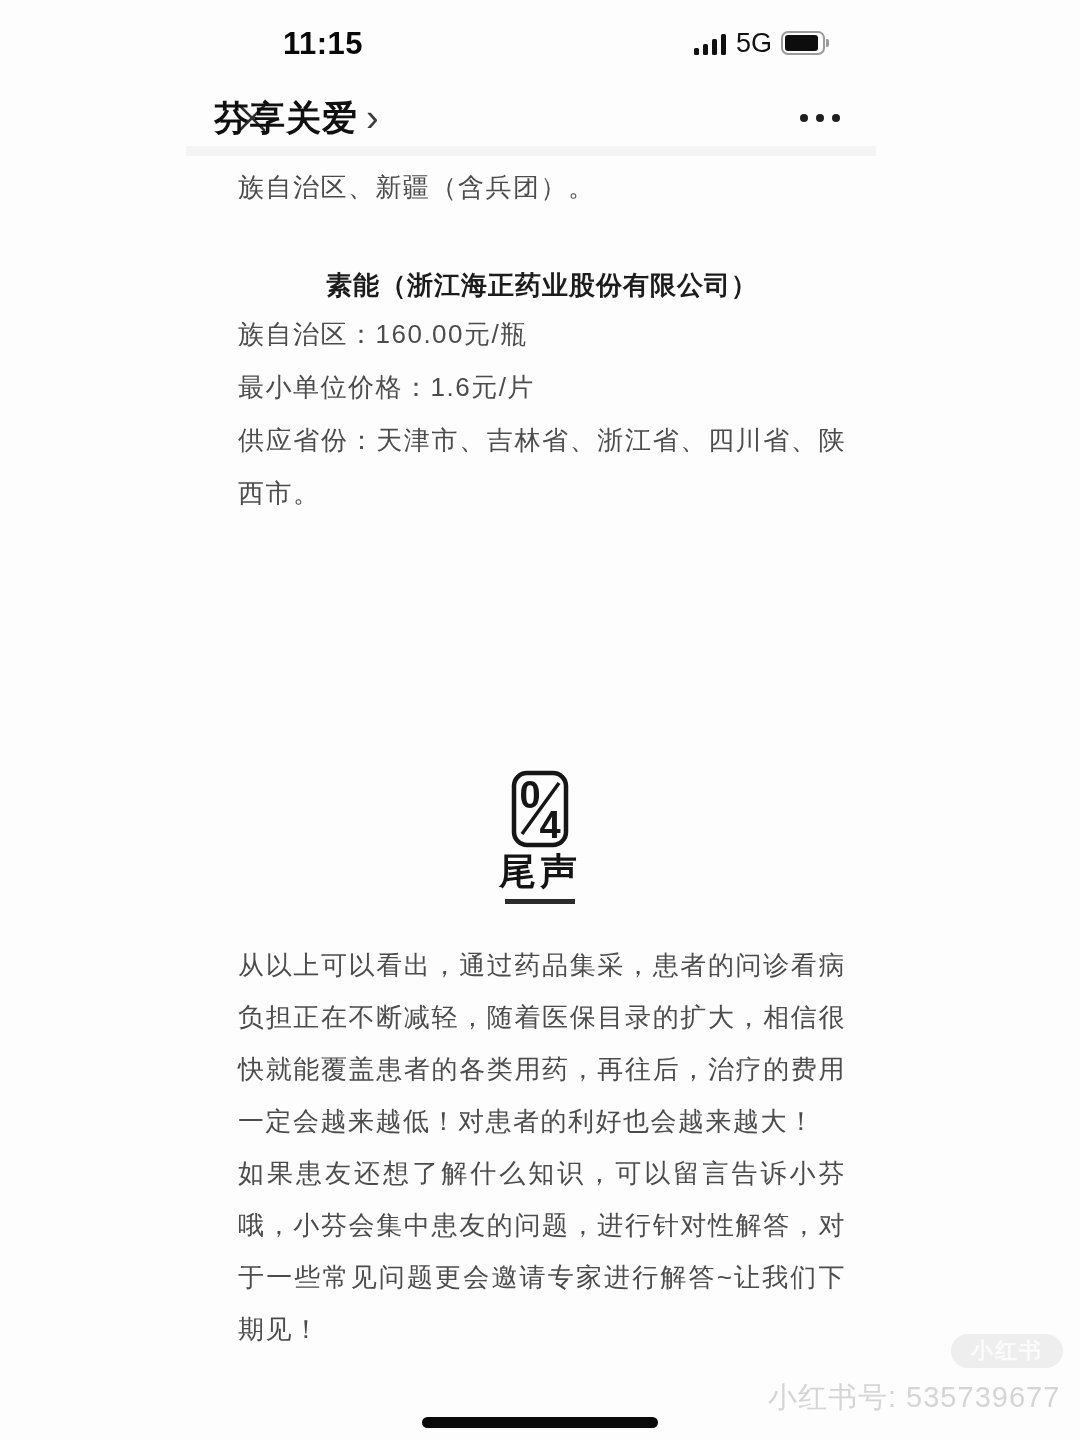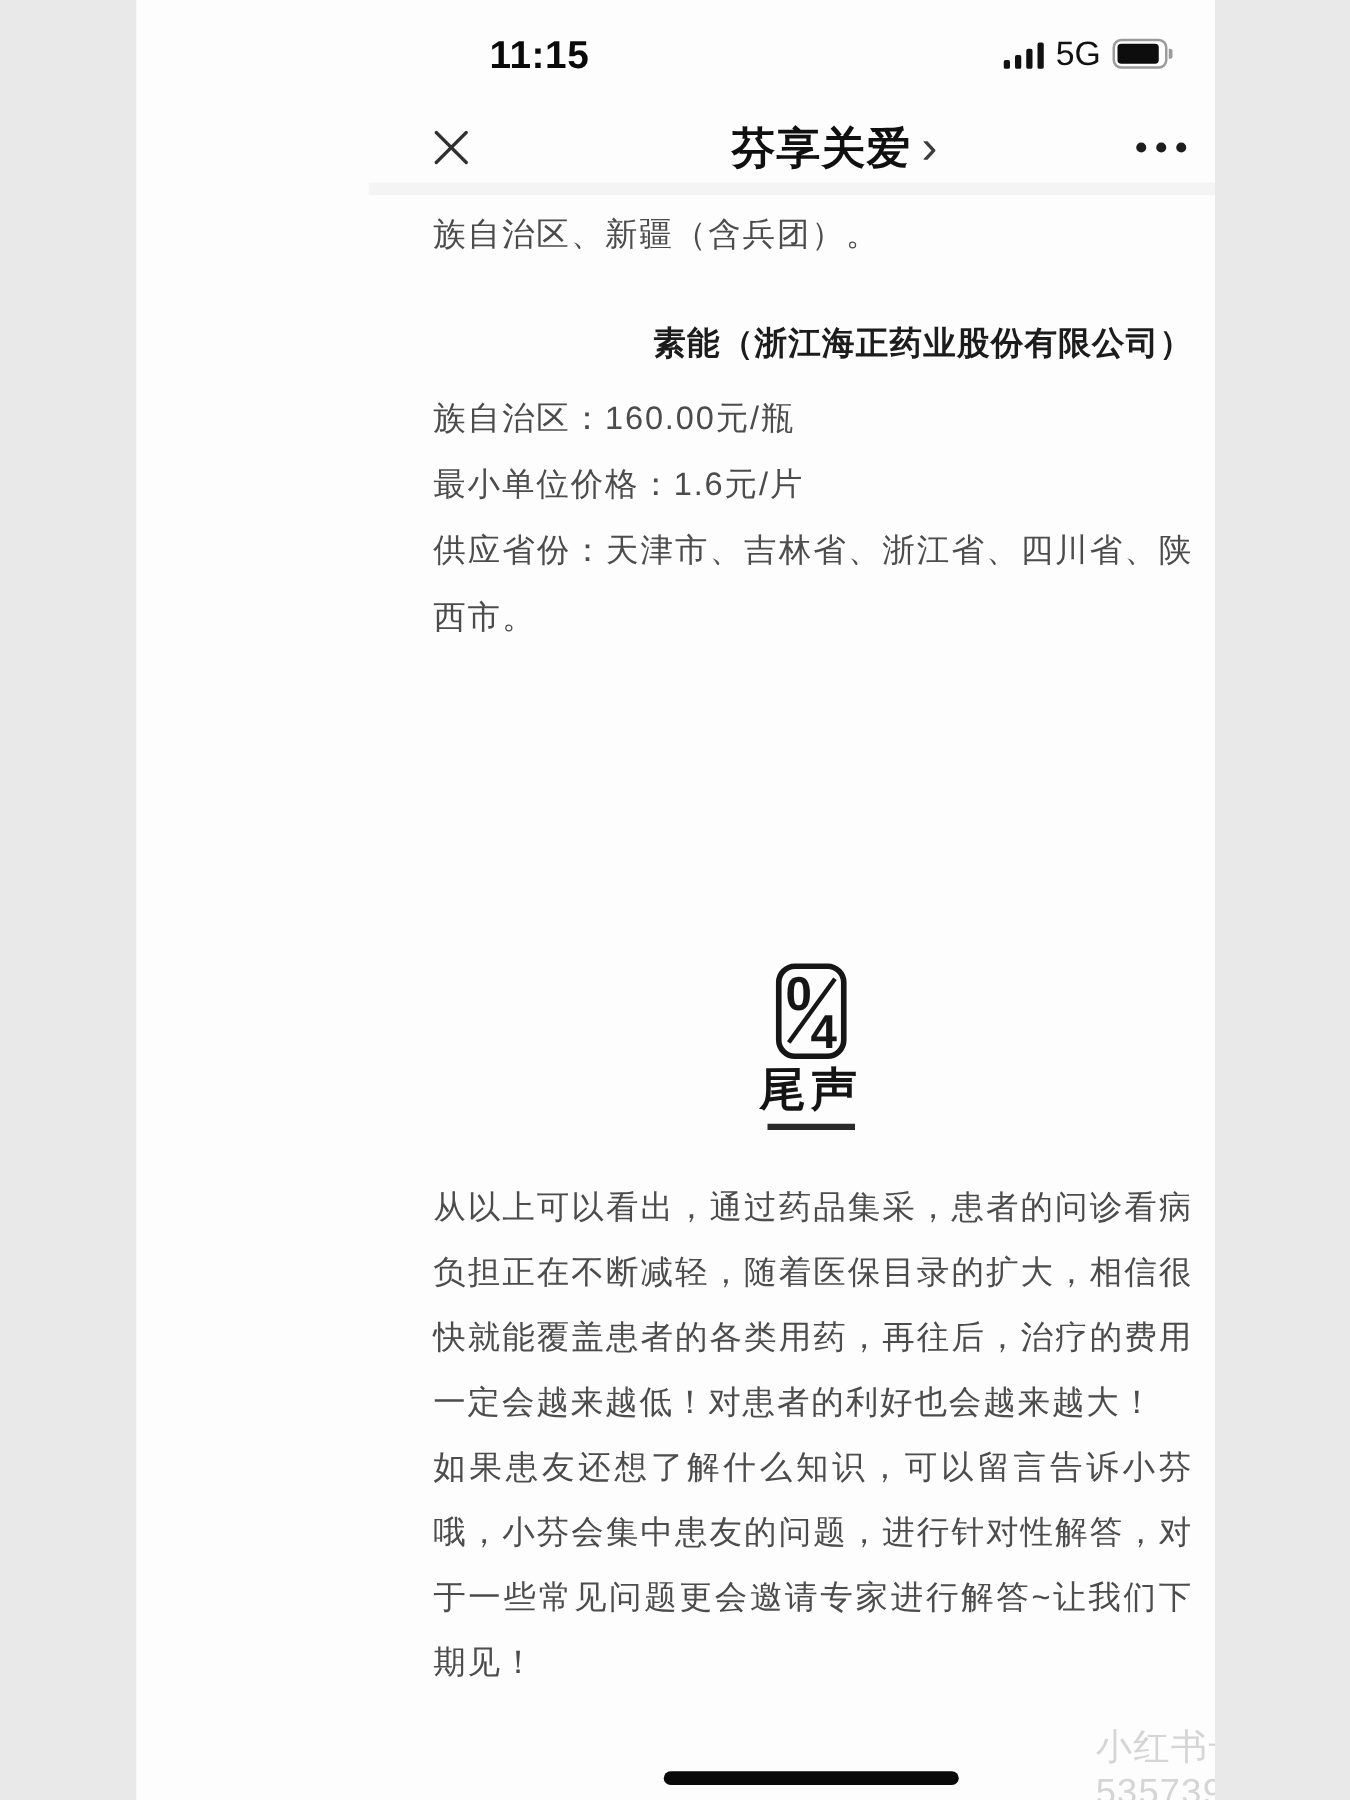--- a/index.html
+++ b/index.html
@@ -1,18 +1,18 @@
 <!DOCTYPE html>
 <html><head>
 <meta charset="utf-8">
 <style>
   html,body{margin:0;padding:0;background:#e9e9e9;}
   .canvas{
     position:relative;
-    width:863px;height:1440px;
+    width:1080px;height:1440px;
     margin:0 auto;
     background:#fdfdfd;
     overflow:hidden;
     font-family:"Liberation Sans","DejaVu Sans",sans-serif;
     color:#4c4c4c;
   }
   
   .time{
     position:absolute;left:283px;top:26px;
     font-size:31px;font-weight:700;color:#0a0a0a;letter-spacing:.5px;
@@ -21,30 +21,30 @@
   .signal .bar{width:5px;background:#111;border-radius:1.5px;}
   .signal .b1{height:7px}.signal .b2{height:11px}.signal .b3{height:16px}.signal .b4{height:21px}
   .net{position:absolute;left:736px;top:28px;font-size:27px;font-weight:500;color:#111;}
   .battery{position:absolute;left:781px;top:31px;width:48px;height:24px;}
   .battery .shell{position:absolute;left:0;top:0;width:44px;height:24px;border:2px solid #9b9b9b;border-radius:7px;box-sizing:border-box;}
   .battery .fill{position:absolute;left:4px;top:4px;width:33px;height:16px;background:#0d0d0d;border-radius:3px;}
   .battery .tip{position:absolute;right:0;top:8px;width:3px;height:8px;background:#9b9b9b;border-radius:0 2px 2px 0;}
   
   .navbar{position:absolute;left:186px;top:90px;width:690px;height:56px;background:#fdfdfd;}
   .close-btn{position:absolute;left:48px;top:10px;width:36px;height:36px;cursor:pointer;}
-  .nav-title-wrap{position:absolute;left:0;right:0;top:0;height:56px;display:flex;align-items:center;justify-content:center;transform:translateX(28px);}
+  .nav-title-wrap{position:absolute;left:0;right:0;top:0;height:56px;display:flex;align-items:center;transform:translateX(28px);}
   .nav-title{font-size:35px;font-weight:600;color:#101010;letter-spacing:1px;}
   .nav-chevron{font-size:38px;color:#3c3c3c;margin-left:8px;font-weight:400;line-height:1;}
   .more-btn{position:absolute;right:36px;top:18px;display:flex;gap:8px;align-items:center;cursor:pointer;height:20px;}
   .more-btn .dot{width:8px;height:8px;border-radius:50%;background:#1e1e1e;}
   .divider{position:absolute;left:186px;top:146px;width:690px;height:10px;background:#f4f4f4;}
   
   .art{position:absolute;left:238px;width:608px;font-size:26px;letter-spacing:1.5px;text-align:justify;color:#4c4c4c;}
   .intro{top:161px;line-height:52px;}
-  .heading{top:248px;line-height:52px;font-weight:700;color:#1c1c1c;letter-spacing:1px;text-align:right;}
+  .heading{top:259px;line-height:52px;font-weight:700;color:#1c1c1c;letter-spacing:1px;text-align:center;}
   .details{top:308px;line-height:53px;}
   .summary{top:603px;line-height:52px;}
   .bodytext{top:939px;line-height:52px;}
   
   .badge{position:absolute;left:511px;top:770px;width:58px;height:78px;}
   .sec-title{position:absolute;left:0;width:1080px;top:846px;text-align:center;font-size:37px;font-weight:700;color:#141414;letter-spacing:4px;line-height:52px;}
   .sec-underline{position:absolute;left:505px;top:899px;width:70px;height:5px;background:#2b2b2b;}
   
   .wm-pill{
     position:absolute;left:951px;top:1334px;width:112px;height:34px;

